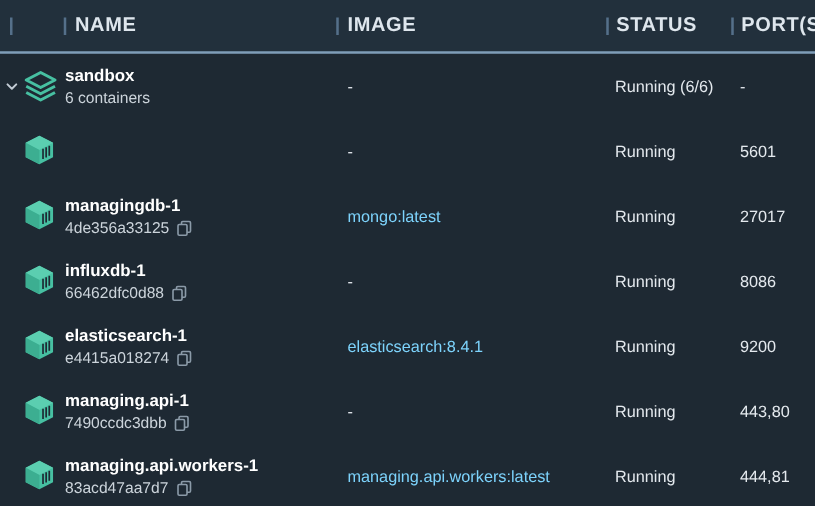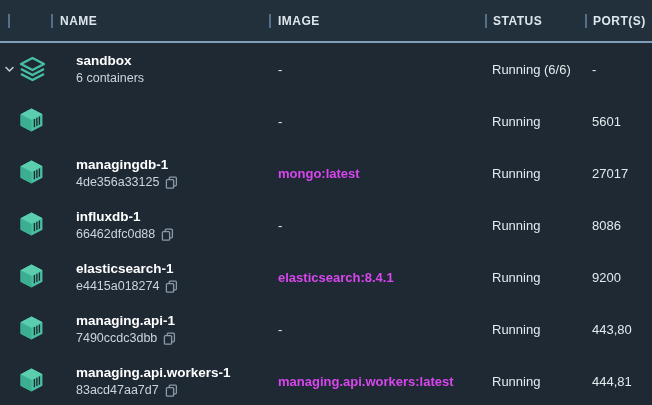--- a/index.html
+++ b/index.html
@@ -15,21 +15,21 @@
   .thead {
     position: relative;
     height: 43px;
     background: #22303c;
     border-bottom: 2px solid #7f9db8;
   }
   .hlabel {
     position: absolute;
     top: 50%;
     transform: translateY(-50%);
-    font-size: 12px;
+    font-size: 16px;
     font-weight: 700;
     letter-spacing: 0.5px;
     color: #dee6ed;
     white-space: nowrap;
   }
   .hdiv {
     position: absolute;
     top: 50%;
     transform: translateY(-50%);
     width: 2px;
@@ -44,41 +44,41 @@
     transform: translateY(-50%);
     width: 13px; height: 13px; line-height: 0;
     cursor: pointer;
   }
   .icon {
     position: absolute; left: 19px; top: 50%;
     transform: translateY(-50%);
     width: 27px; height: 27px; line-height: 0;
   }
   .namecell {
-    position: absolute; left: 76px; top: 50%;
+    position: absolute; left: 52px; top: 50%;
     transform: translateY(-50%);
     white-space: nowrap;
   }
   .nm { font-size: 13.5px; font-weight: 700; color: #ffffff; }
   .sub {
     margin-top: 3px;
     font-size: 12.5px;
     color: #ccd4db;
     display: flex; align-items: center; gap: 6px;
   }
   .copy { line-height: 0; cursor: pointer; }
   .cellimg, .cellstatus, .cellports {
     position: absolute; top: 50%;
     transform: translateY(-50%);
     font-size: 13px; color: #e4e9ee; white-space: nowrap;
   }
   .cellimg    { left: 278px; }
   .cellstatus { left: 492px; text-align: center; }
   .cellports  { left: 592px; }
-  .cellimg.link { color: #d946ef; cursor: pointer; font-weight: bold; }
+  .cellimg.link { color: #7dd3fc; cursor: pointer; }
 </style>
 </head>
 <body>
 
 <div class="table">
   <div class="thead">
     <span class="hdiv" style="left:8px"></span>
     <span class="hdiv" style="left:51px"></span>
     <span class="hlabel" style="left:60px">NAME</span>
     <span class="hdiv" style="left:269px"></span>

